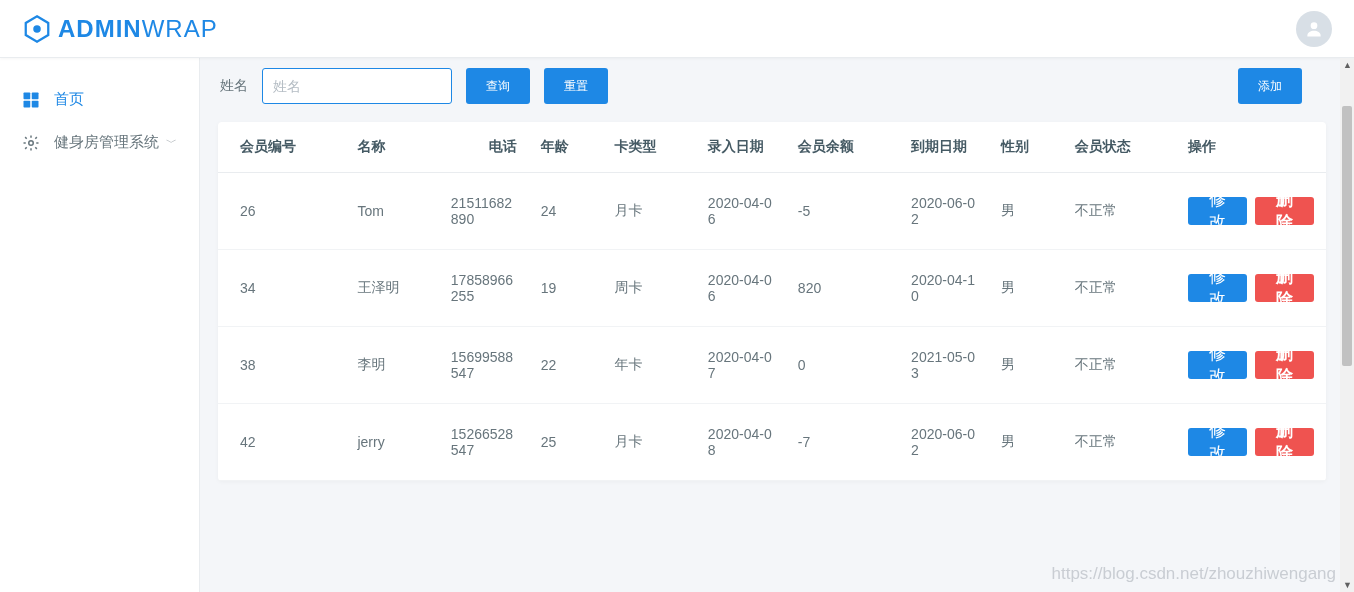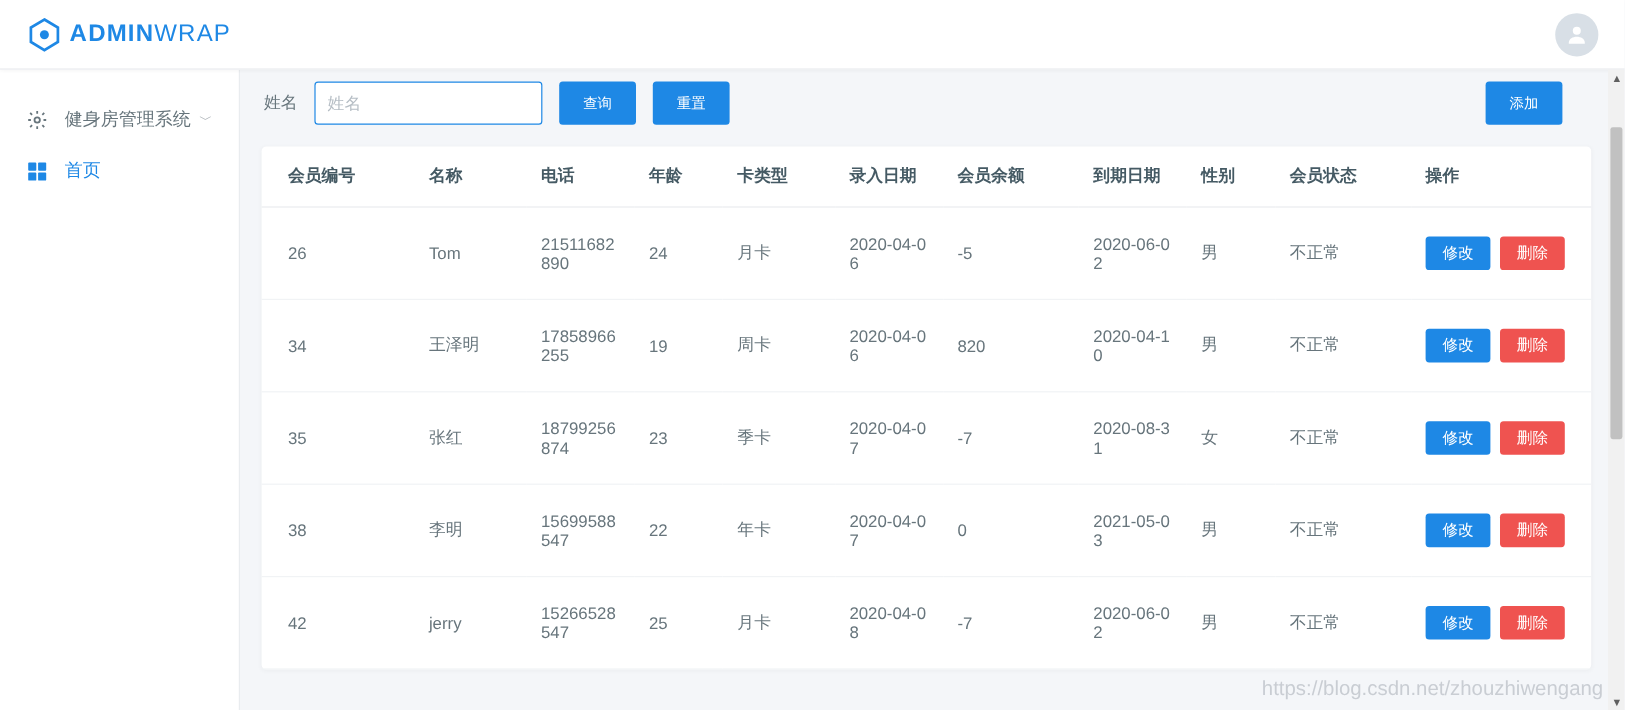--- a/index.html
+++ b/index.html
@@ -12,21 +12,21 @@
       display: flex;
       align-items: center;
       justify-content: space-between;
       padding: 0 22px;
       position: relative;
       box-shadow: 0 1px 3px rgba(0,0,0,0.04);
     }
     
     .logo { display: flex; align-items: center; gap: 6px; }
     .logo-icon { width: 30px; height: 30px; }
-    .logo-text { font-size: 20px; font-weight: 500; letter-spacing: 1px; }
+    .logo-text { font-size: 24px; font-weight: 500; letter-spacing: 1px; }
     .logo-text .admin { color: #1e88e5; font-weight: 600; }
     .logo-text .wrap { color: #1e88e5; font-weight: 300; }
     
     .avatar {
       width: 36px; height: 36px; border-radius: 50%;
       background: #d8dfe6;
       display: flex; align-items: center; justify-content: center;
     }
     .avatar svg { width: 20px; height: 20px; fill: #fff; }
     
@@ -70,22 +70,22 @@
     .search-input::placeholder { color: #b5bdc4; }
     
     .btn {
       height: 36px; padding: 0 20px;
       border: none; border-radius: 3px;
       color: #fff; font-size: 12px;
       cursor: pointer;
       display: inline-flex; align-items: center;
     }
     .btn-primary { background: #1e88e5; }
-    .btn-danger { background: #ef5350; }
-    .btn-sm { height: 28px; padding: 0 14px; font-size: 13px; }
+    .btn-danger { background: #ef5350; font-weight: bold; }
+    .btn-sm { height: 28px; padding: 0 14px; font-size: 17px; }
     
     .add-wrap { margin-left: auto; padding-right: 22px; }
     
     .card {
       background: #fff;
       margin: 0 18px 18px 18px;
       border-radius: 4px;
       box-shadow: 0 1px 4px rgba(0,0,0,0.04);
     }
     
@@ -145,40 +145,40 @@
   <div class="avatar">
     <svg viewBox="0 0 24 24">
         <circle cx="12" cy="8" r="4"></circle>
         <path d="M4 20c0-4 4-6 8-6s8 2 8 6v1H4z"></path>
       </svg>
   </div>
 </div>
 
 <div class="wrapper">
   <div class="sidebar">
-    <div class="sidebar-item">
-      <span class="icon">
-        <svg viewBox="0 0 24 24" fill="none" stroke="#67757c" stroke-width="2">
-            <circle cx="12" cy="12" r="3"></circle>
-            <path d="M12 2v3M12 19v3M4.2 4.2l2.1 2.1M17.7 17.7l2.1 2.1M2 12h3M19 12h3M4.2 19.8l2.1-2.1M17.7 6.3l2.1-2.1"></path>
-          </svg>
-      </span>
-      <span>健身房管理系统</span>
-      <span class="chev">﹀</span>
-    </div>
     <div class="sidebar-item active">
       <span class="icon">
         <svg viewBox="0 0 24 24" fill="#1e88e5">
             <rect x="2" y="2" width="9" height="9" rx="1"></rect>
             <rect x="13" y="2" width="9" height="9" rx="1"></rect>
             <rect x="2" y="13" width="9" height="9" rx="1"></rect>
             <rect x="13" y="13" width="9" height="9" rx="1"></rect>
           </svg>
       </span>
       <span>首页</span>
+    </div>
+    <div class="sidebar-item">
+      <span class="icon">
+        <svg viewBox="0 0 24 24" fill="none" stroke="#67757c" stroke-width="2">
+            <circle cx="12" cy="12" r="3"></circle>
+            <path d="M12 2v3M12 19v3M4.2 4.2l2.1 2.1M17.7 17.7l2.1 2.1M2 12h3M19 12h3M4.2 19.8l2.1-2.1M17.7 6.3l2.1-2.1"></path>
+          </svg>
+      </span>
+      <span>健身房管理系统</span>
+      <span class="chev">﹀</span>
     </div>
   </div>
 
   <div class="main">
     <div class="main-inner">
       <div class="search-bar">
         <span class="search-label">姓名</span>
         <input class="search-input" type="text" placeholder="姓名" style="">
         <button class="btn btn-primary">查询</button>
         <button class="btn btn-primary">重置</button>
@@ -186,21 +186,21 @@
           <button class="btn btn-primary">添加</button>
         </div>
       </div>
 
       <div class="card">
         <table>
           <thead>
             <tr>
               <th>会员编号</th>
               <th>名称</th>
-              <th style="width:90px;">电话</th>
+              <th style="width:90px;text-align:right;">电话</th>
               <th>年龄</th>
               <th>卡类型</th>
               <th style="width:90px;">录入日期</th>
               <th>会员余额</th>
               <th style="width:90px;">到期日期</th>
               <th>性别</th>
               <th>会员状态</th>
               <th style="width:150px;">操作</th>
             </tr>
           </thead>
@@ -235,38 +235,20 @@
                 <td>男</td>
                 <td>不正常</td>
                 <td>
                   <div class="actions">
                     <button class="btn btn-primary btn-sm">修改</button>
                     <button class="btn btn-danger btn-sm">删除</button>
                   </div>
                 </td>
               </tr>
               <tr>
-                <td>35</td>
-                <td>张红</td>
-                <td style="word-break: break-all;">18799256874</td>
-                <td>23</td>
-                <td>季卡</td>
-                <td style="word-break: break-all;">2020-04-07</td>
-                <td>-7</td>
-                <td style="word-break: break-all;">2020-08-31</td>
-                <td>女</td>
-                <td>不正常</td>
-                <td>
-                  <div class="actions">
-                    <button class="btn btn-primary btn-sm">修改</button>
-                    <button class="btn btn-danger btn-sm">删除</button>
-                  </div>
-                </td>
-              </tr>
-              <tr>
                 <td>38</td>
                 <td>李明</td>
                 <td style="word-break: break-all;">15699588547</td>
                 <td>22</td>
                 <td>年卡</td>
                 <td style="word-break: break-all;">2020-04-07</td>
                 <td>0</td>
                 <td style="word-break: break-all;">2021-05-03</td>
                 <td>男</td>
                 <td>不正常</td>

